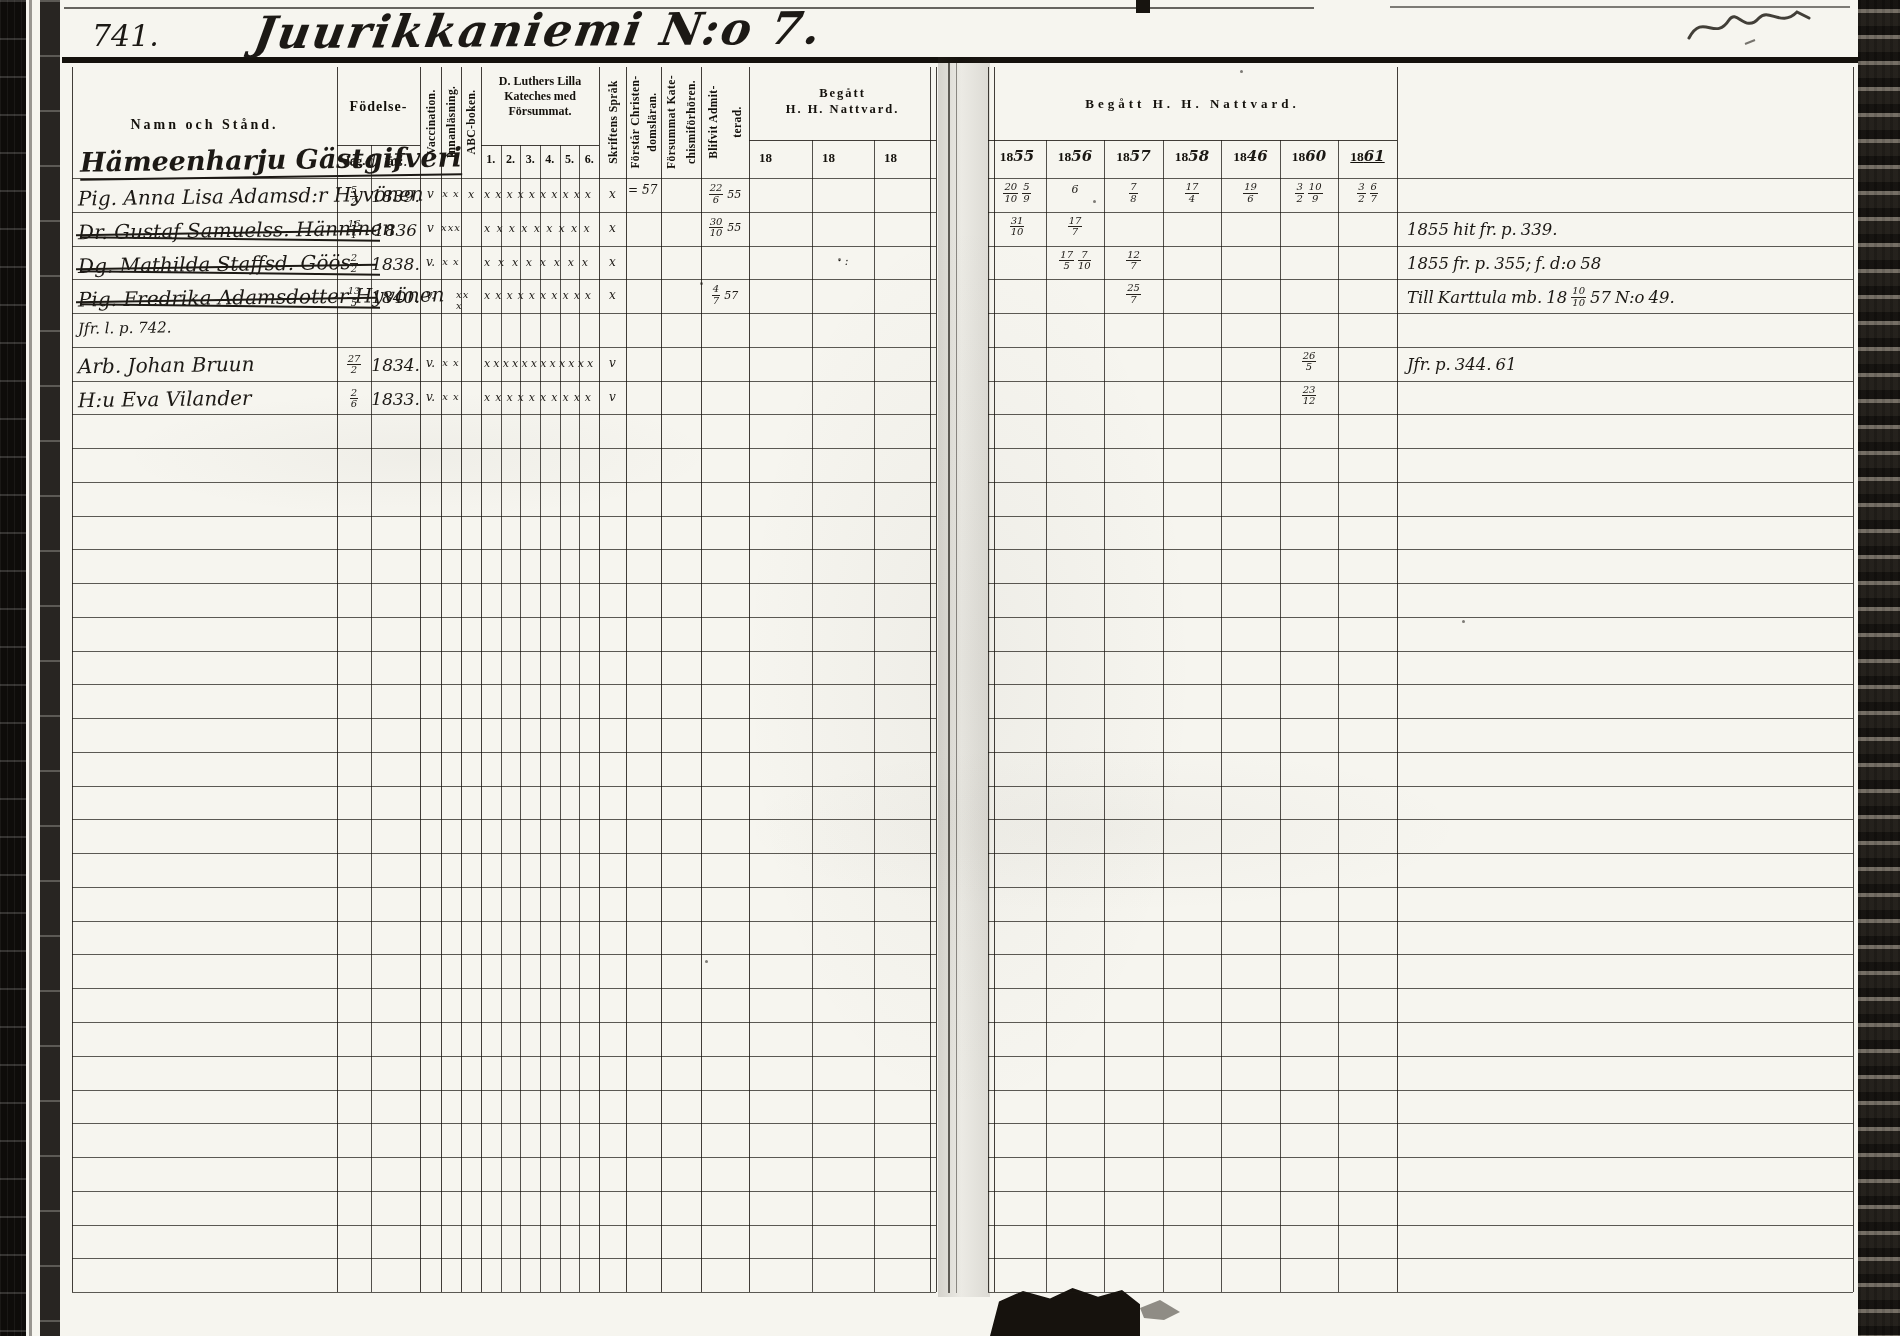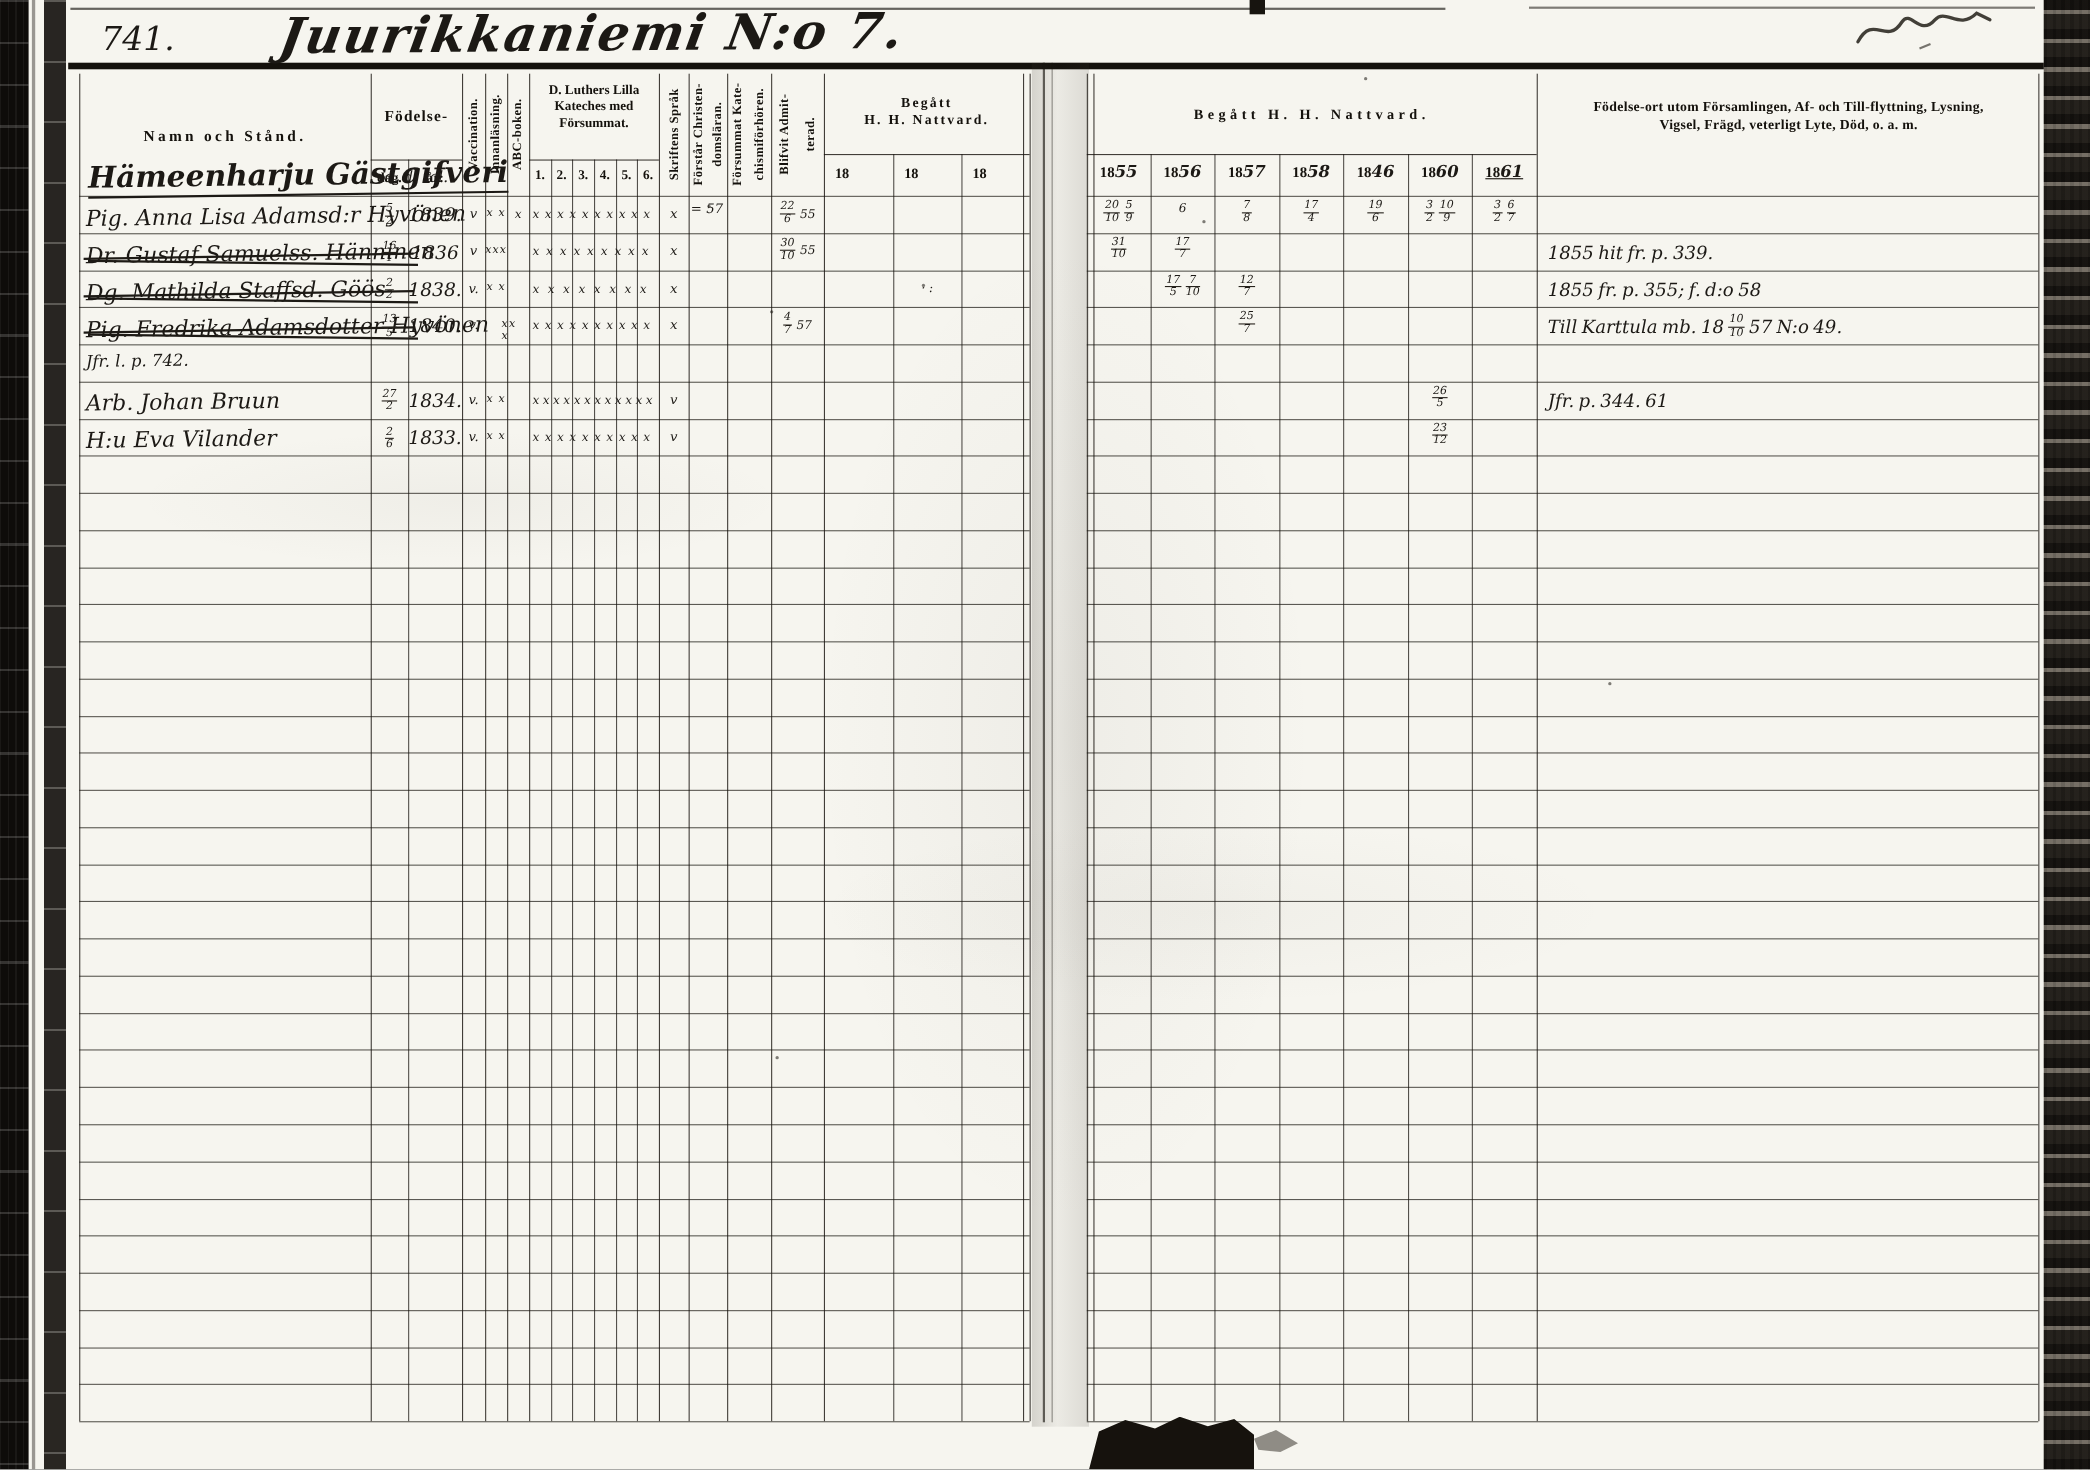--- a/index.html
+++ b/index.html
@@ -62,24 +62,20 @@
   <div class="hdr" style="left:481px;top:74px;width:118px;font-size:12px;">
     <div>D. Luthers Lilla</div>
     <div>Kateches med</div>
     <div>Försummat.</div>
   </div>
   <div class="hdr" style="left:749px;top:86px;width:187px;font-size:12.5px;letter-spacing:2px;">
     <div>Begått</div>
     <div>H. H. Nattvard.</div>
   </div>
   <div class="hdr" style="left:988px;top:96px;width:409px;font-size:13px;letter-spacing:4px;">Begått H. H. Nattvard.</div>
-  <div class="hdr" style="left:1402px;top:90px;width:448px;font-size:12.5px;letter-spacing:.3px;">
-    <div>Födelse-ort utom Församlingen, Af- och Till-flyttning, Lysning,</div>
-    <div>Vigsel, Frägd, veterligt Lyte, Död, o. a. m.</div>
-  </div>
 
   <div class="edge" style="left:938px;top:57px;width:52px;height:1240px;
               background:linear-gradient(90deg, rgba(60,54,46,.18), rgba(40,36,30,.05) 45%, rgba(60,54,46,.14));"></div>
   <div class="vline" style="left:948px;top:57px;height:1236px;width:2px;opacity:.8;"></div>
   <div class="vline" style="left:956px;top:57px;height:1236px;width:1px;opacity:.55;"></div>
 
   <div class="edge" style="left:990px;top:1288px;width:150px;height:48px;background:#16120d;
               clip-path:polygon(0 100%, 6% 28%, 22% 6%, 40% 22%, 55% 0, 72% 18%, 88% 4%, 100% 34%, 100% 100%);"></div>
   <div class="edge" style="left:1140px;top:1300px;width:40px;height:20px;background:rgba(40,35,28,.5);clip-path:polygon(0 40%,50% 0,100% 60%,60% 100%,10% 90%);"></div>
 

